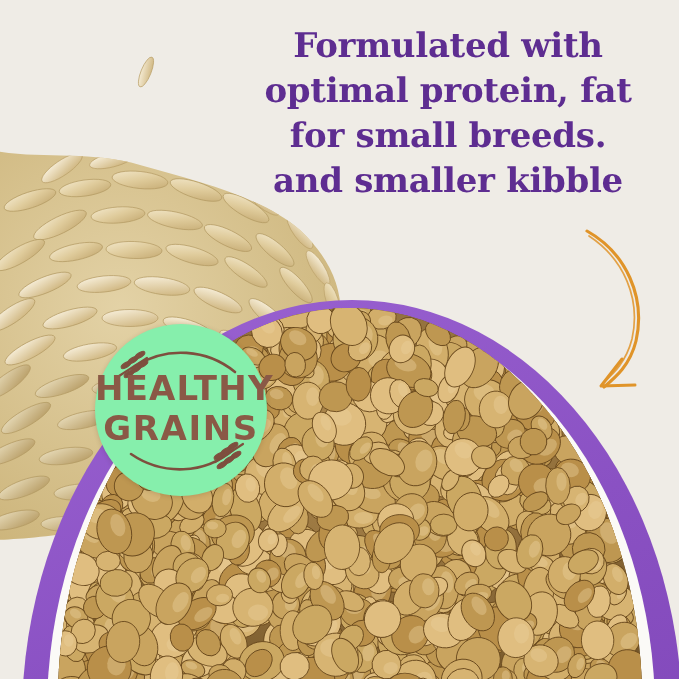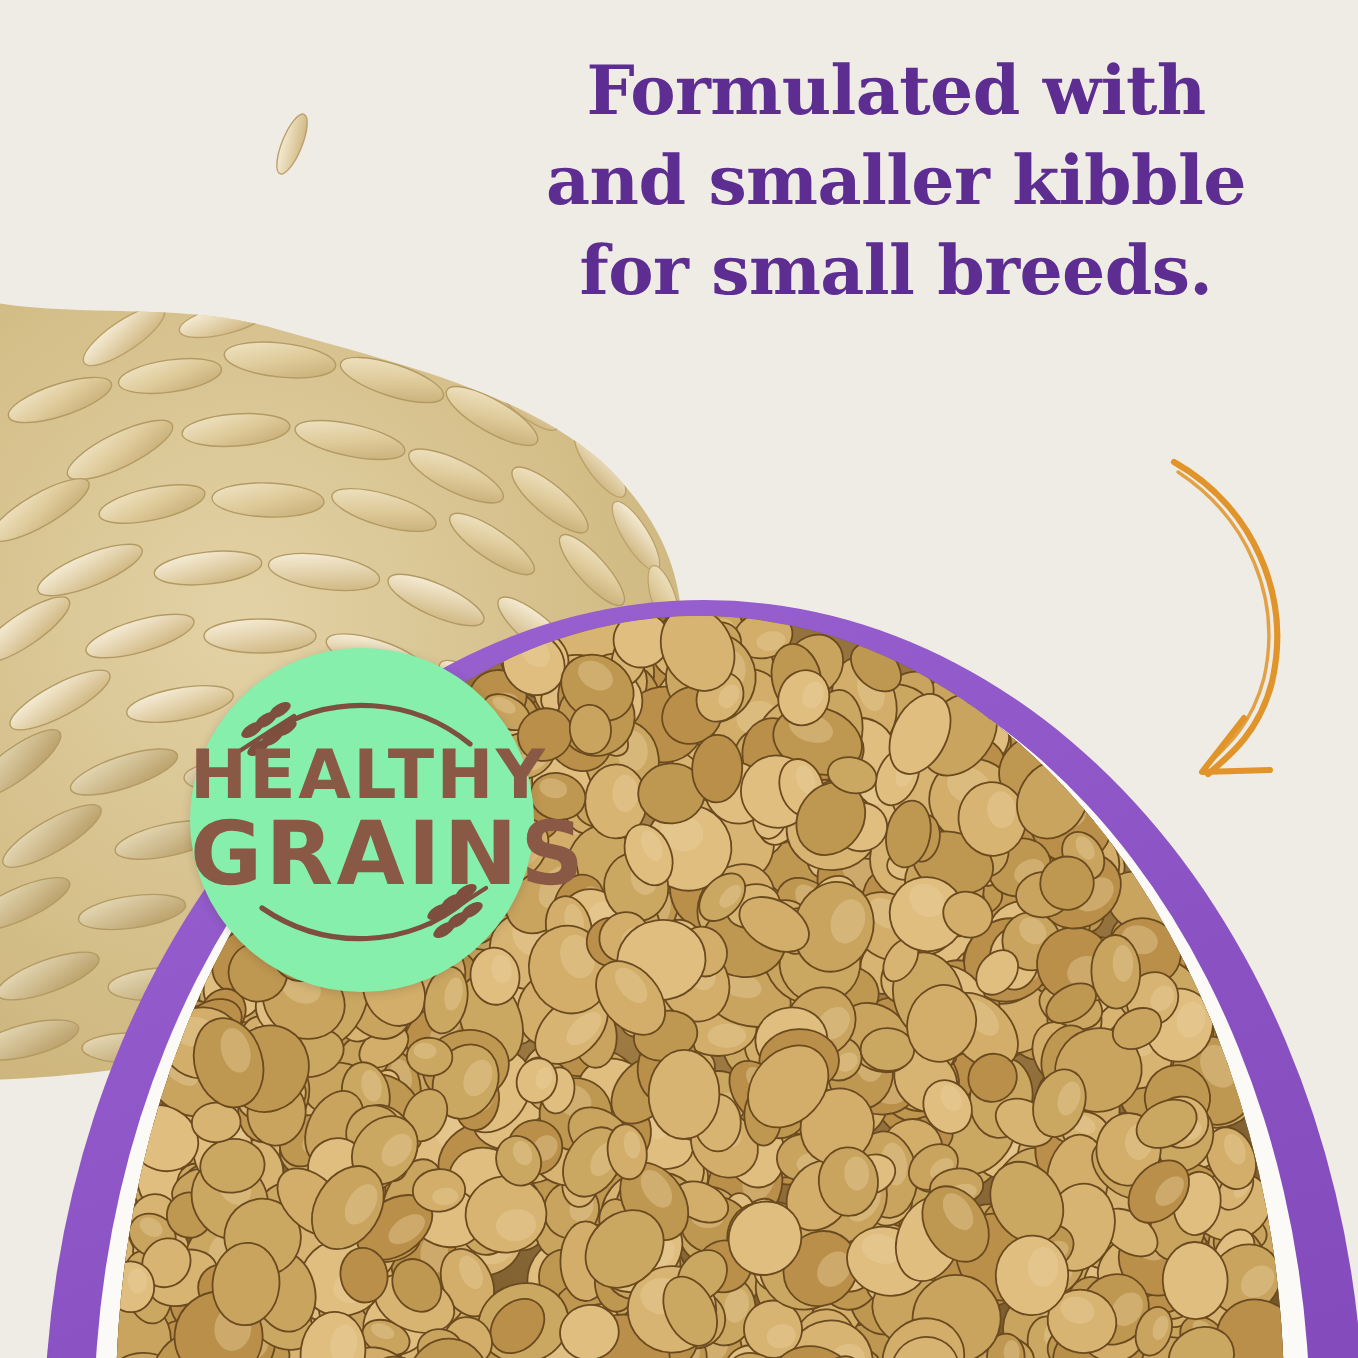--- a/index.html
+++ b/index.html
@@ -39,21 +39,21 @@
   .badge .txt{
     position:absolute;left:0;right:0;top:44px;
     text-align:center;
     color:#8A5946;
     font-family:"DejaVu Sans","Liberation Sans",sans-serif;
     font-weight:700;
     line-height:40px;
     letter-spacing:1.2px;
   }
   .badge .l1{display:block;font-size:34px;}
-  .badge .l2{display:block;font-size:44px;letter-spacing:1.6px;}
+  .badge .l2{display:block;font-size:34px;letter-spacing:1.6px;}
 
   
   .arrowsvg{position:absolute;left:560px;top:205px;z-index:45;}
 
   
   .layer{position:absolute;left:0;top:0;width:679px;height:679px;}
   .lz10{z-index:10}.lz20{z-index:20}
 </style>
 </head>
 <body>
@@ -1768,22 +1768,23 @@
       </g>
     </svg>
     <div class="txt">
       <span class="l1">HEALTHY</span>
       <span class="l2">GRAINS</span>
     </div>
   </div>
 
   <div class="headline">
     <span class="ln">Formulated with</span>
+    <span class="ln">optimal protein, fat</span>
+    <span class="ln">for small breeds.</span>
     <span class="ln">and smaller kibble</span>
-    <span class="ln">for small breeds.</span>
   </div>
 
   <svg class="arrowsvg" width="110" height="200" viewBox="0 0 110 200" xmlns="http://www.w3.org/2000/svg">
     <g fill="none" stroke="#E09429" stroke-linecap="round">
       <path d="M27,26 C66,48 86,92 76,136 C70,160 56,172 44,182" stroke-width="3.1"></path>
       <path d="M29,31 C64,54 81,94 72,134 C66,157 54,168 43,178" stroke-width="1.7" opacity="0.85"></path>
       <path d="M62,154 L41,181 L75,180" stroke-width="3.0" stroke-linejoin="round"></path>
     </g>
   </svg>
 

